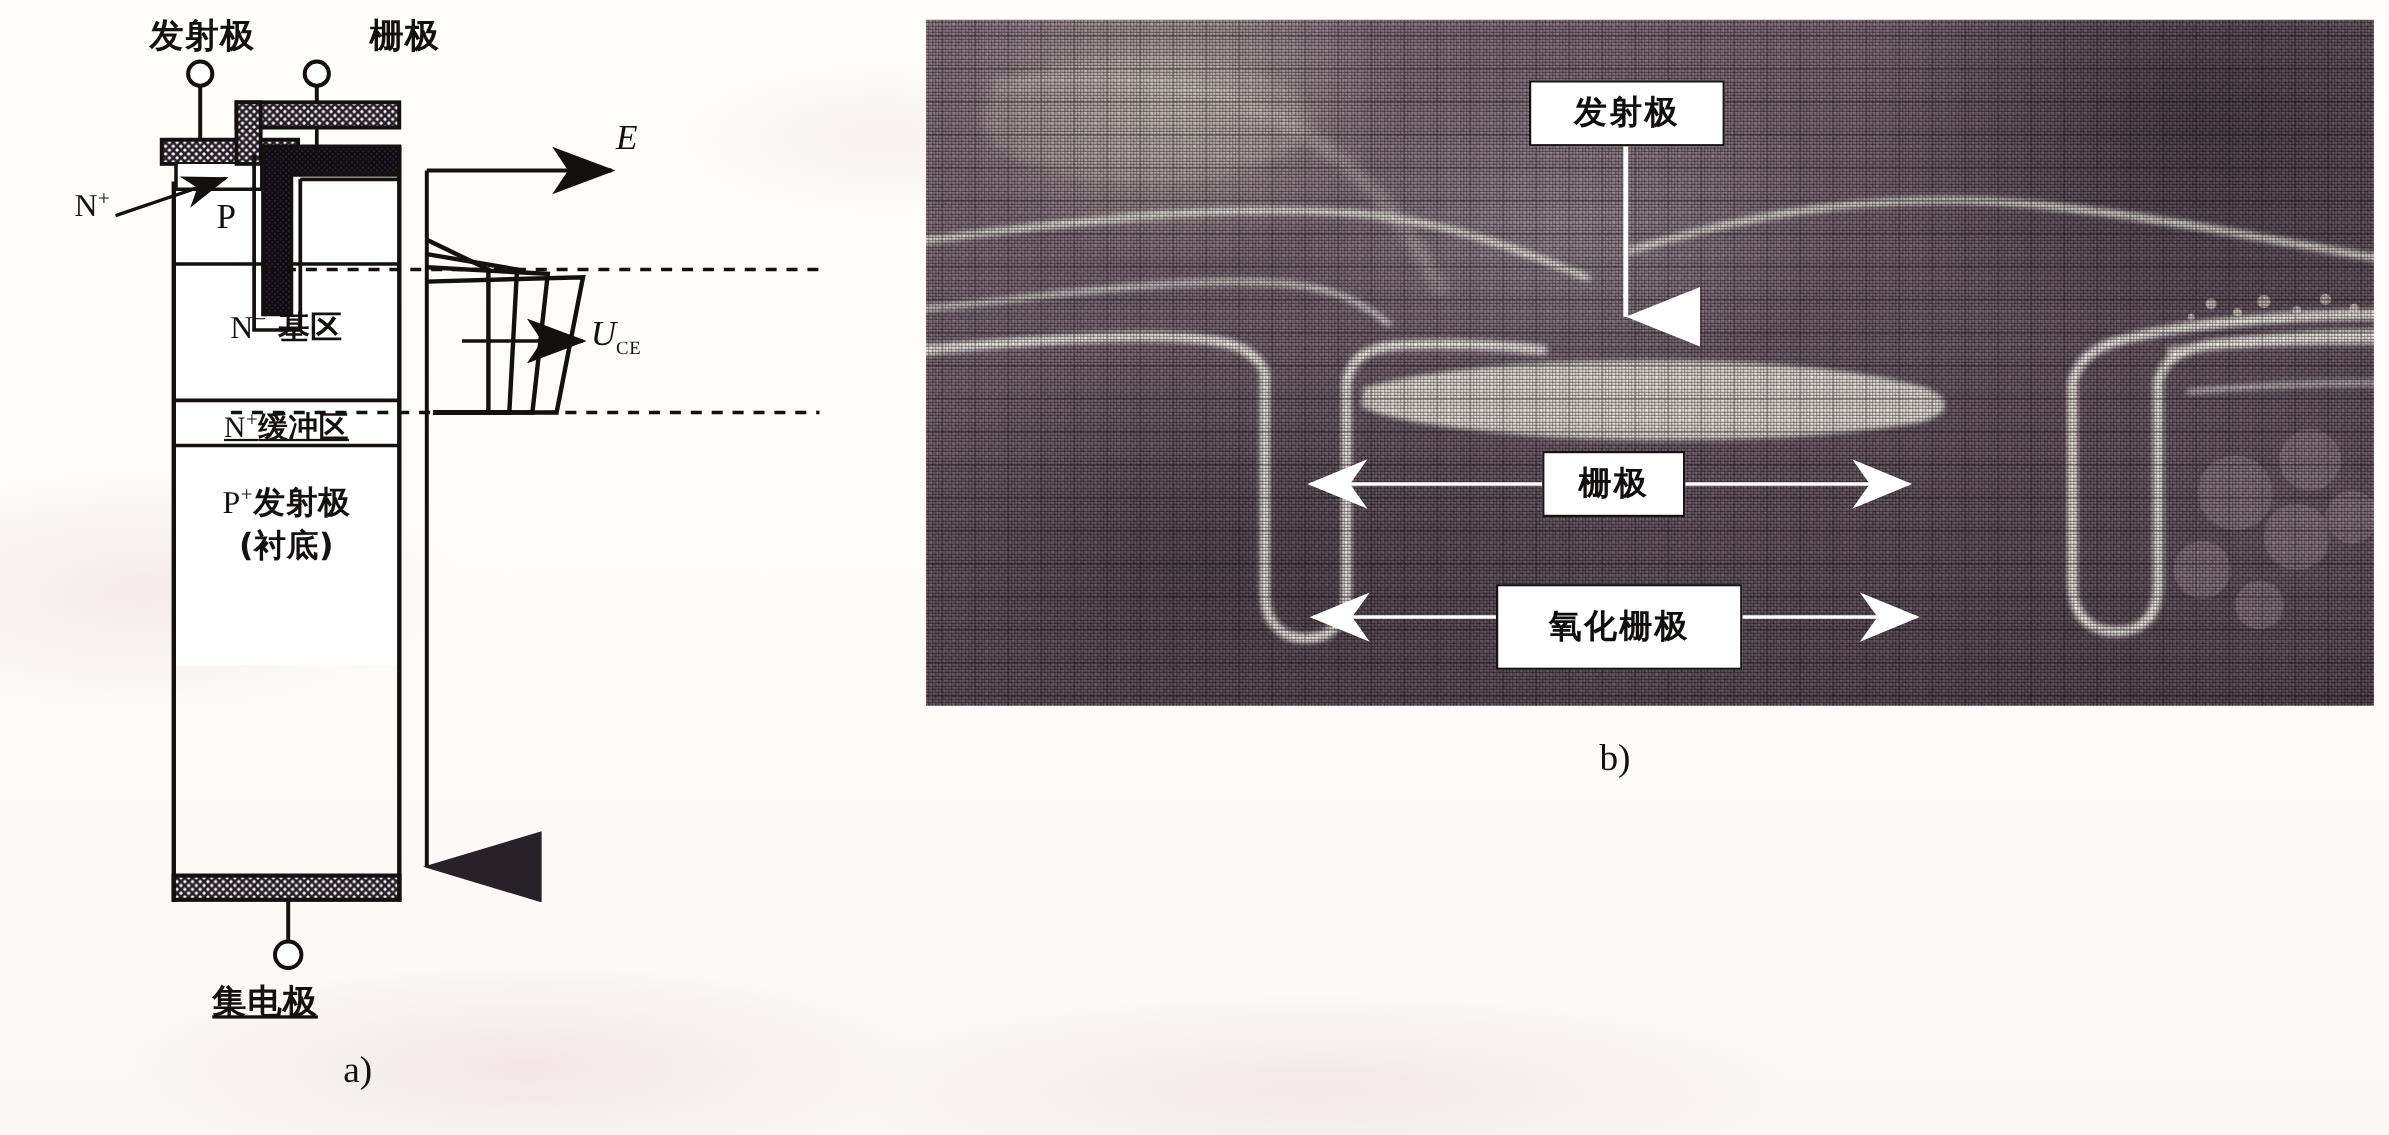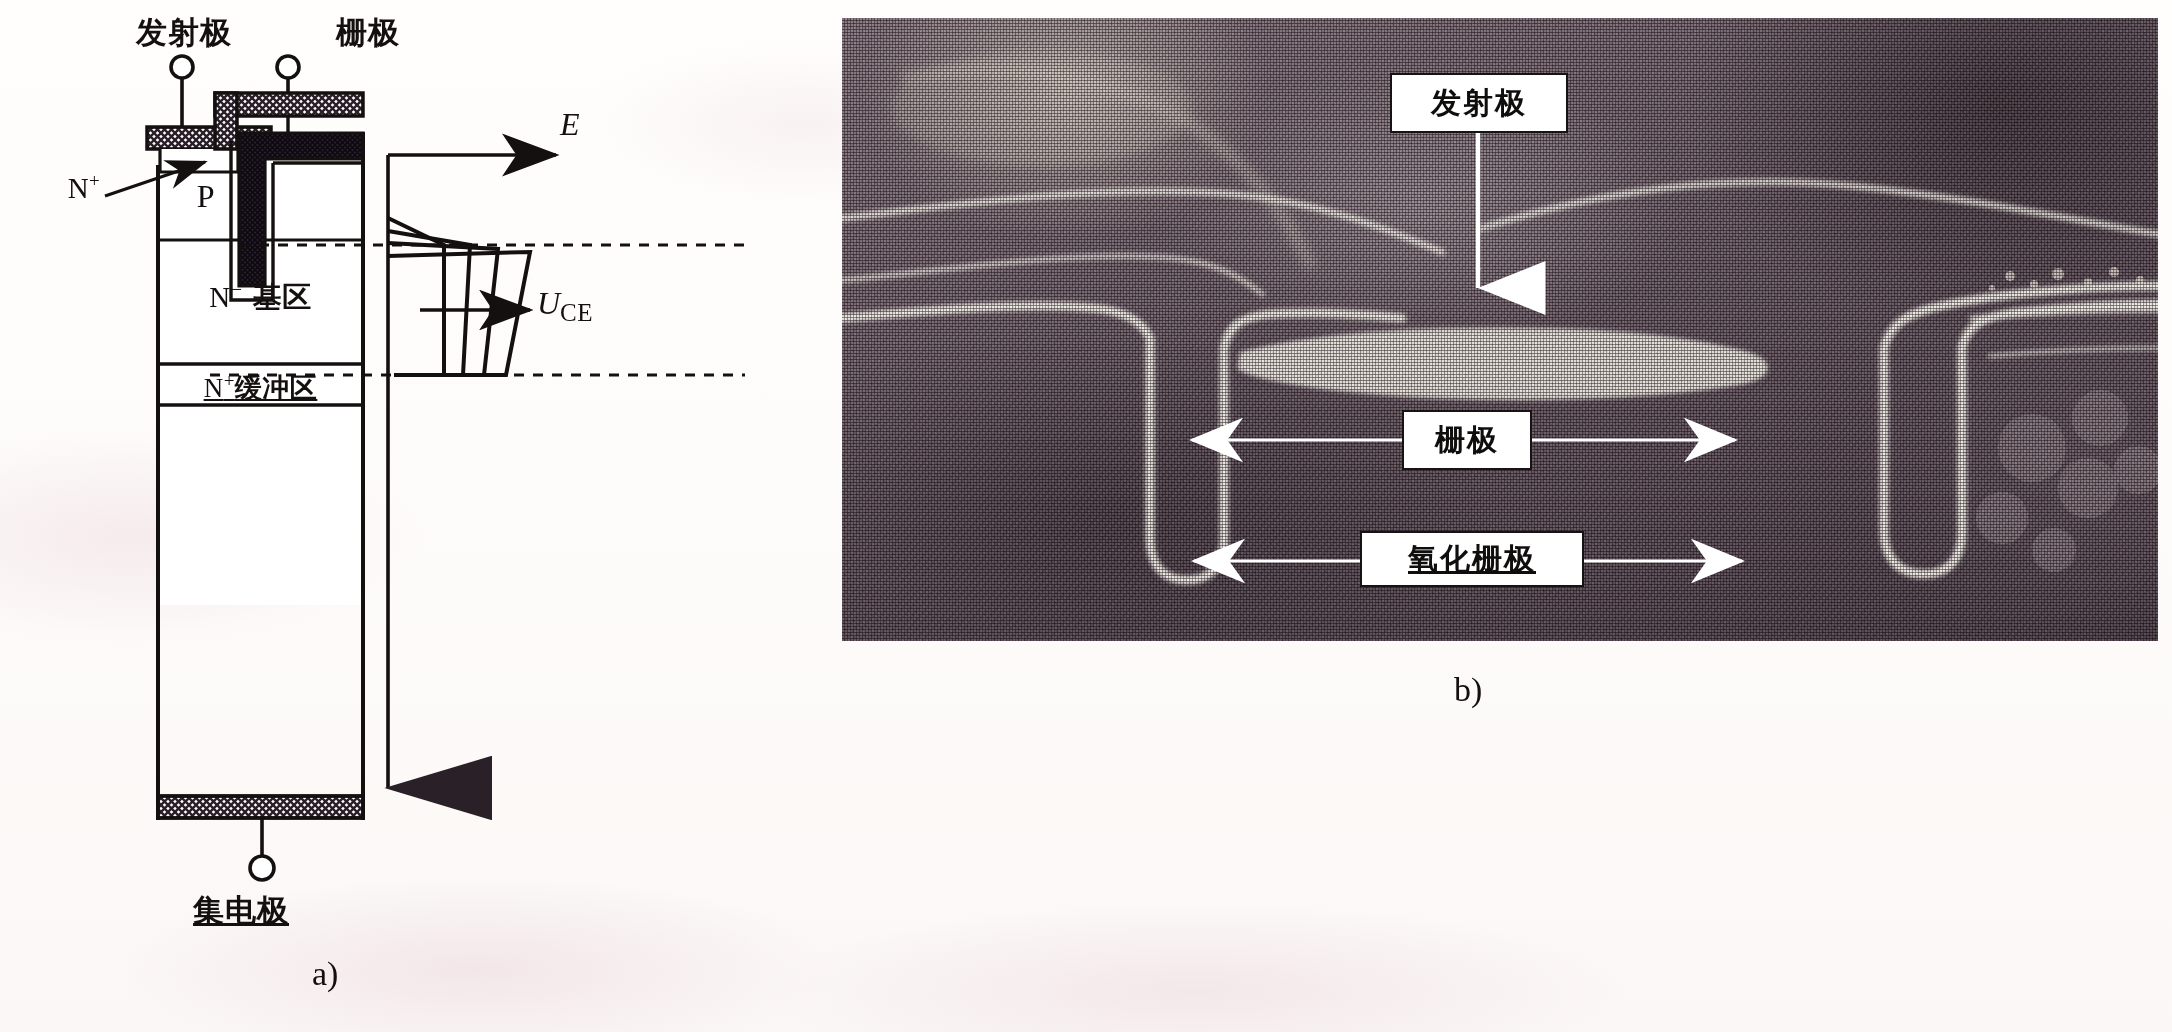--- a/index.html
+++ b/index.html
@@ -44,21 +44,21 @@
   }
   .layer-label .sup { font-size: 19px; vertical-align: super; }
   .layer-label .supminus { font-size: 20px; vertical-align: super; letter-spacing: 0; }
 
   .axis-label {
     position: absolute; white-space: nowrap;
     font-style: italic; font-size: 32px;
     font-family: "Liberation Serif","DejaVu Serif",serif; color: #14100f;
   }
   .axis-label .sub {
-    font-style: normal; font-size: 25px; vertical-align: sub; letter-spacing: 0.5px;
+    font-style: normal; font-size: 17px; vertical-align: sub; letter-spacing: 0.5px;
   }
 
   .cap {
     position: absolute; font-size: 34px;
     font-family: "Liberation Serif","DejaVu Serif",serif; color:#14100f;
   }
 
   
   #panel-b {
     position: absolute; left: 842px; top: 18px; width: 1316px; height: 623px;
@@ -209,20 +209,26 @@
   <div class="layer-label serif" style="left:176px; top:178px; width:60px; font-size:32px;">P</div>
 
   <div class="layer-label cn" style="left:158px; top:278px; width:205px;">
     <span class="serif" style="font-weight:400;">N</span><span class="serif supminus" style="font-weight:400;">−</span><span> 基区</span>
   </div>
 
   <div class="layer-label cn" style="left:158px; top:370px; width:205px; font-size:27px;text-decoration:underline;">
     <span class="serif" style="font-weight:400;">N</span><span class="serif sup" style="font-weight:400;">+</span><span>缓冲区</span>
   </div>
 
+  <div class="layer-label cn" style="left:158px; top:437px; width:205px; line-height:1.32;">
+    <div>
+      <span class="serif" style="font-weight:400;">P</span><span class="serif sup" style="font-weight:400;">+</span><span>发射极</span>
+    </div>
+    <div>(衬底)</div>
+  </div>
 
   <div class="top-term-label cn" style="left:193px; top:890px;text-decoration:underline;">集电极</div>
 
   <div class="axis-label" style="left:560px; top:106px;">E</div>
 
   <div class="axis-label" style="left:537px; top:285px;">
     <span>U</span><span class="sub">CE</span>
   </div>
 
   <div class="cap" style="left:312px; top:955px;">a)</div>
@@ -320,17 +326,17 @@
       <line x1="690" y1="422" x2="893" y2="422" stroke="#ffffff" stroke-width="3.2" marker-end="url(#wArrEnd)"></line>
 
       <line x1="352" y1="543" x2="520" y2="543" stroke="#ffffff" stroke-width="3.2" marker-start="url(#wArrStart)"></line>
       <line x1="740" y1="543" x2="900" y2="543" stroke="#ffffff" stroke-width="3.2" marker-end="url(#wArrEnd)"></line>
     </svg>
 
     <div class="sem-label" style="left:548px; top:55px; width:178px; height:60px;">发射极</div>
 
     <div class="sem-label" style="left:560px; top:392px; width:130px; height:60px;">栅极</div>
 
-    <div class="sem-label" style="left:518px; top:513px; width:224px; height:56px;text-decoration:underline;">氧化栅极</div>
+    <div class="sem-label" style="left:518px; top:513px; width:224px; height:78px;">氧化栅极</div>
   </div>
 
   <div class="cap" style="position:absolute; left:612px; top:653px;">b)</div>
 </div>
 
 </body></html>

